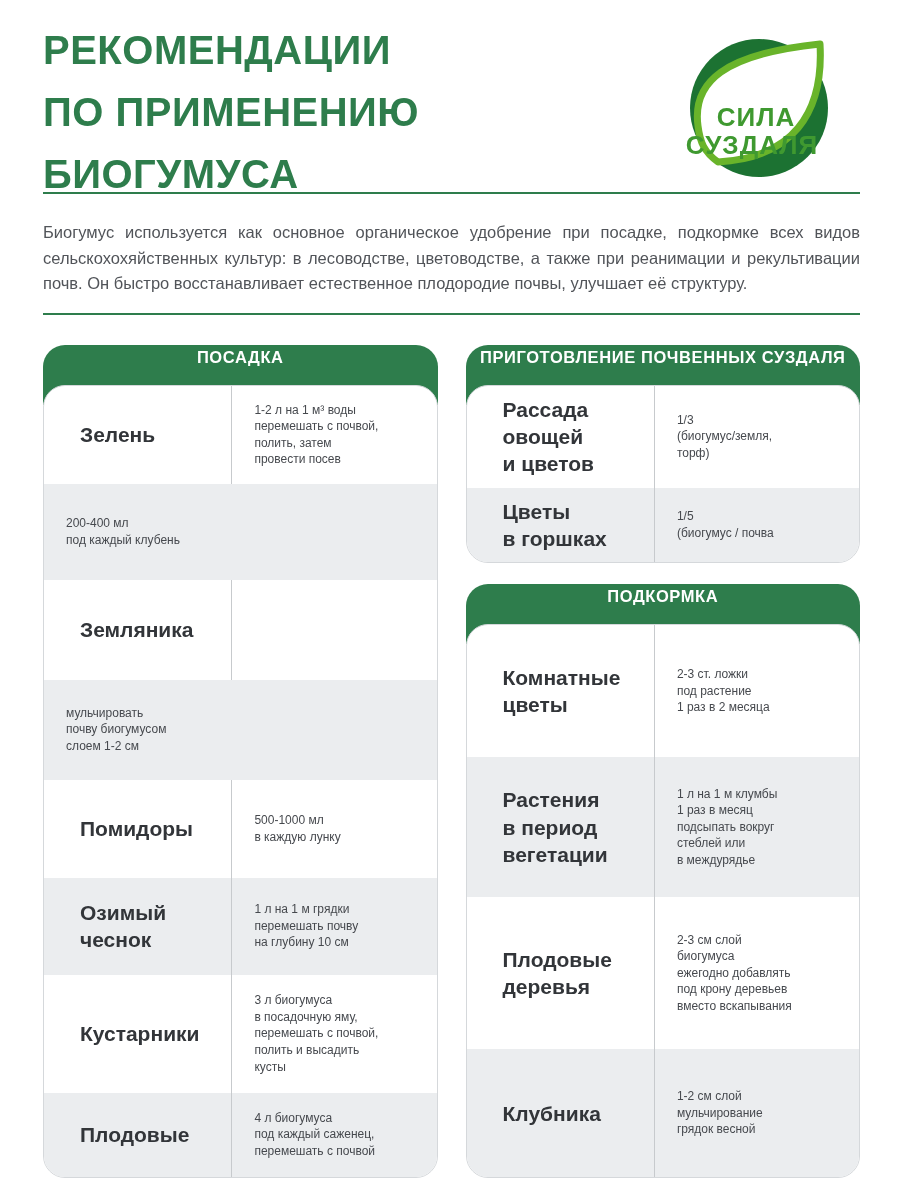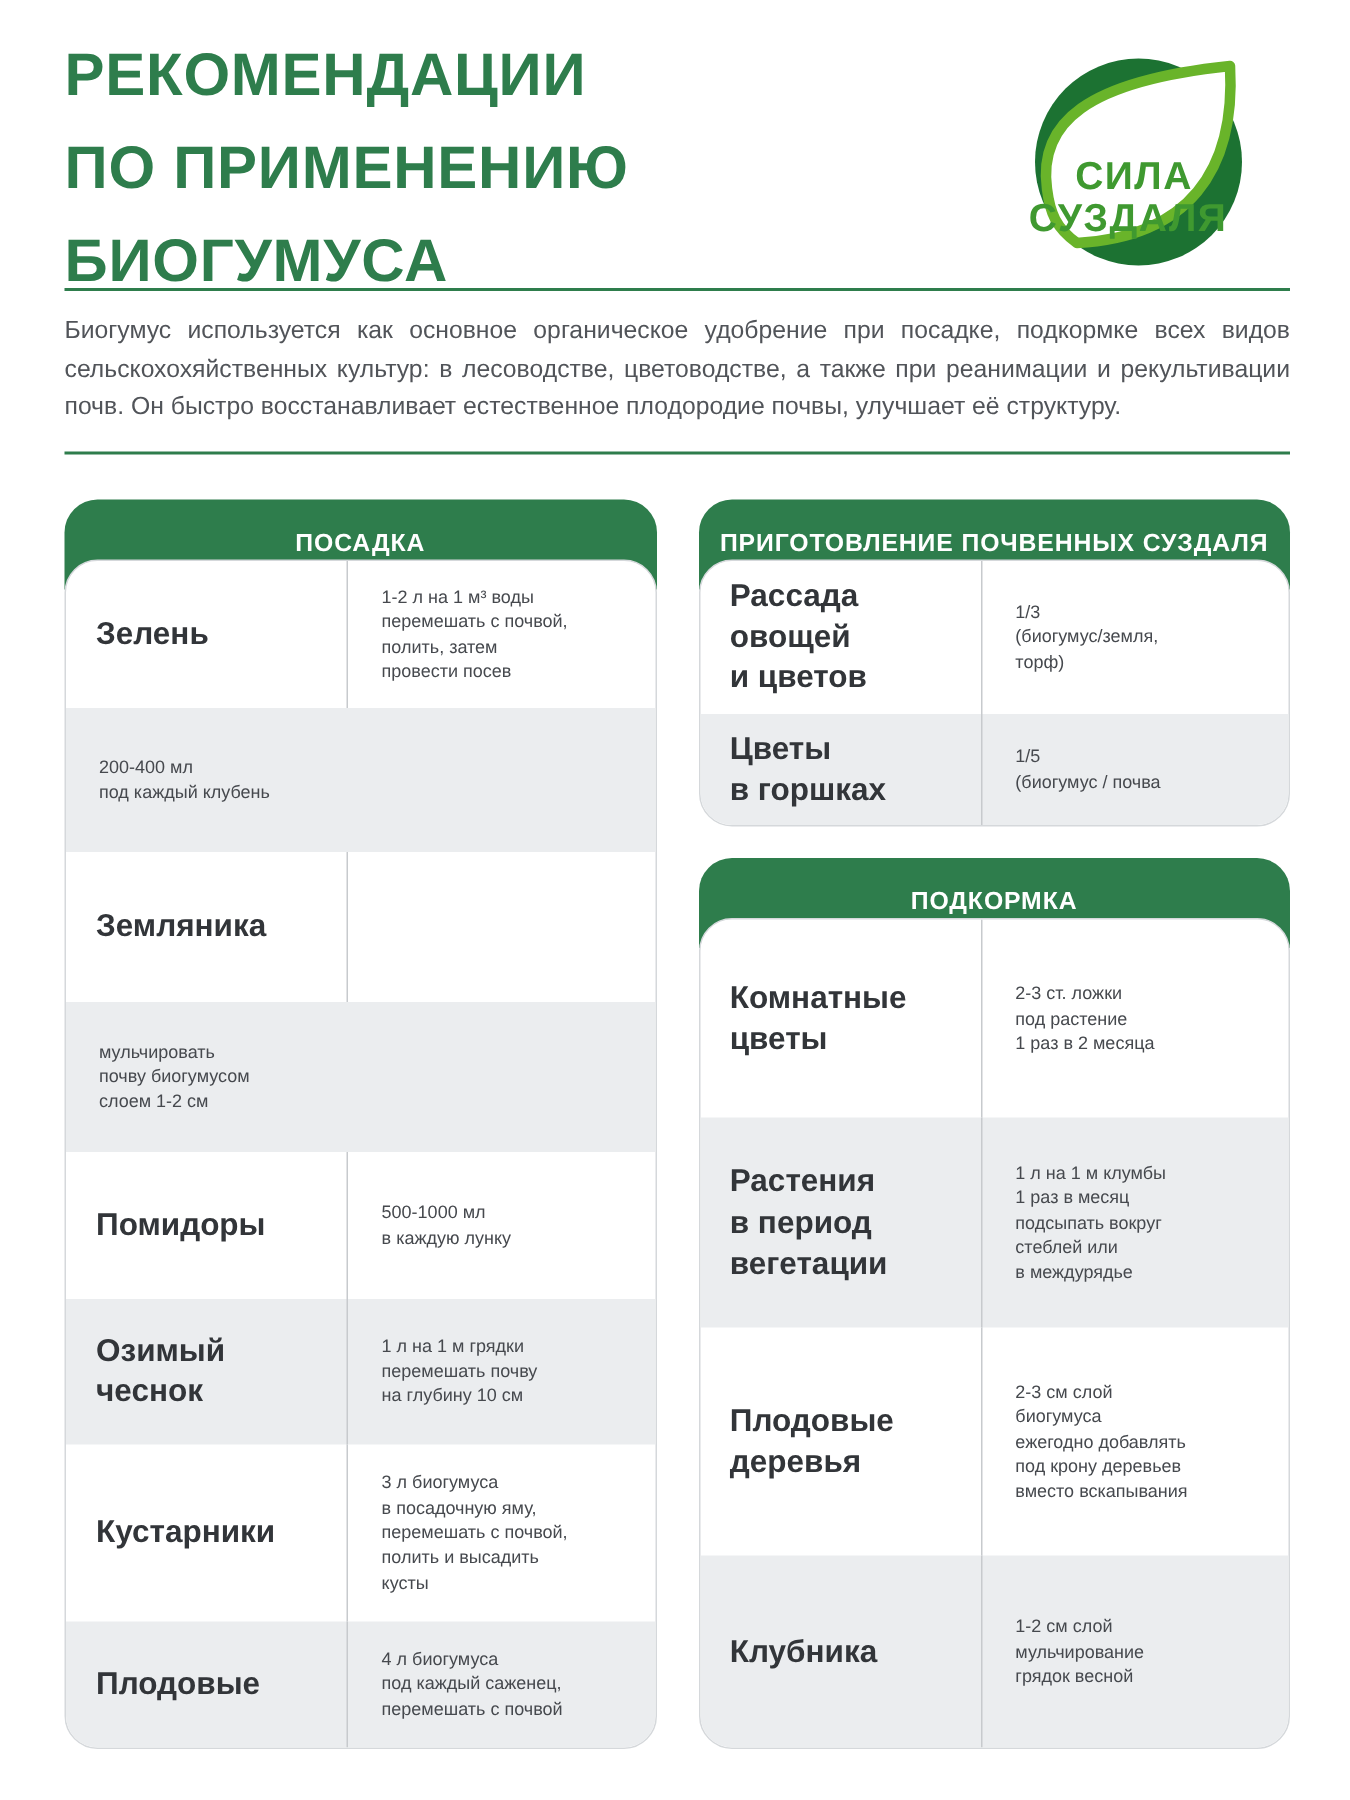--- a/index.html
+++ b/index.html
@@ -18,54 +18,54 @@
     font-size: 40px; line-height: 1.55; font-weight: bold;
     color: #2e7d4c; letter-spacing: 0.5px;
   }
   .page-title span { display: block; }
 
   .logo-wrap { width: 210px; display: flex; justify-content: center; }
 
   
   .rule { border: none; border-top: 2px solid #2e7d4c; margin: 12px 0 0 0; }
   .intro {
-    margin: 14px 0 16px 0;
+    margin: 26px 0 16px 0;
     font-size: 16.5px; line-height: 1.55;
     color: #515459; text-align: justify;
   }
 
   
   .columns { display: flex; gap: 28px; margin-top: 30px; }
   .col { flex: 1; min-width: 0; }
 
   
   .card-header {
     background: #2e7d4c;
     border-radius: 22px 22px 0 0;
     height: 60px;
     display: flex; justify-content: center;
-    padding-top: 20px; box-sizing: border-box;
+    padding-top: 3px; box-sizing: border-box;
   }
   .card-header span {
     color: #ffffff; font-weight: bold; font-size: 16.5px; letter-spacing: 0.6px;
   }
   .card-body {
     position: relative;
     margin-top: -20px;
     background: #ffffff;
     border: 1px solid #d5d8db;
     border-radius: 22px;
     overflow: hidden;
   }
   .row { display: flex; }
   .row.alt { background: #ebedef; }
   .cell { display: flex; flex-direction: column; justify-content: center; box-sizing: border-box; }
   .cell.label {
     width: 48%;
-    padding: 10px 8px 10px 20px;
+    padding: 10px 8px 10px 36px;
     border-right: 1px solid #c7cacd;
     font-size: 21px; font-weight: bold; color: #323539; line-height: 1.3;
     white-space: pre-line;
   }
   .cell.desc {
     width: 52%;
     padding: 12px 10px 12px 22px;
     font-size: 12px; color: #46494e; line-height: 1.38;
     white-space: pre-line;
   }

